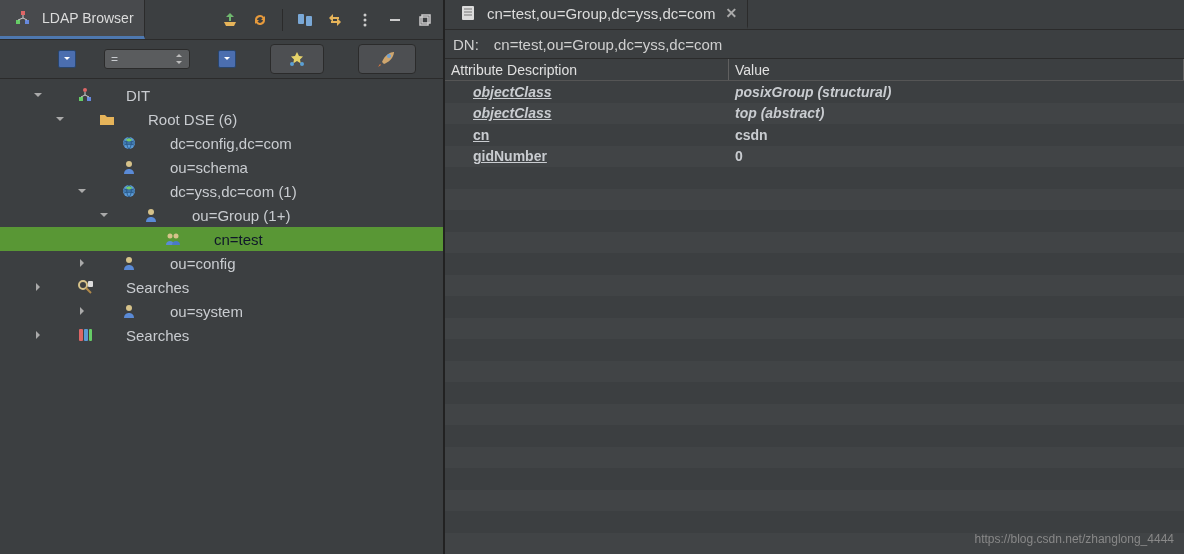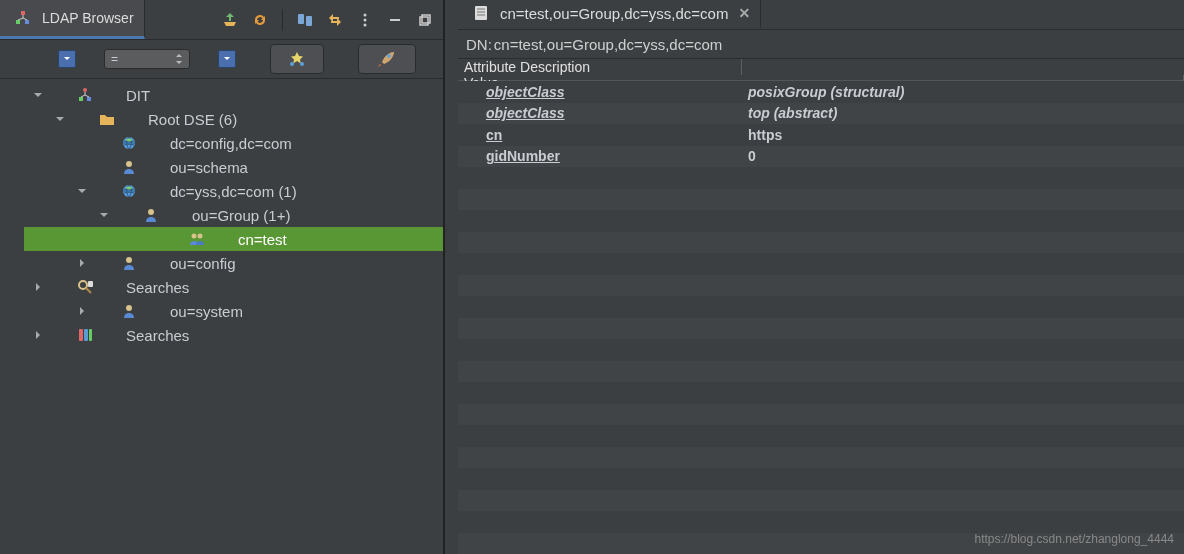--- a/index.html
+++ b/index.html
@@ -15,37 +15,37 @@
   .tb-divider { width: 1px; height: 22px; background: #2b2b2b; margin: 0 4px; }
   .tb-btn { width: 24px; height: 24px; display: flex; align-items: center; justify-content: center; border-radius: 2px; }
 
   .lp-toolbar { display: flex; align-items: center; gap: 8px; height: 38px; padding: 0 8px; }
   .combo-sm { background: #4b6eaf; color: #fff; width: 18px; height: 18px; border-radius: 2px; border: 1px solid #28456d; display:flex; align-items:center; justify-content:center; }
   .combo-eq { background: #5a5c5e; height: 20px; width: 86px; border: 1px solid #2b2b2b; border-radius: 3px; display:flex; align-items:center; justify-content:space-between; padding:0 6px; font-size:12px; }
   .rect-btn { height: 30px; border-radius: 4px; background: #4d4f52; border: 1px solid #2b2b2b; display:flex; align-items:center; justify-content:center; }
 
   .tree { flex: 1; overflow: auto; font-size: 15px; padding-top: 4px; border-top: 1px solid #2b2b2b; }
   .tree-row { display: flex; align-items: center; height: 24px; padding: 0 4px; gap: 28px; }
-  .tree-row.selected { background: #599735; color: #ffffff; margin-left: 24px; }
+  .tree-row.selected { background: #599735; color: #0f172a; }
   .indent { display: inline-block; }
   .arrow { width: 12px; display: inline-flex; justify-content: center; font-size: 11px; color: #aaa; }
   .ticon { width: 18px; height: 18px; display: inline-flex; align-items: center; justify-content: center; margin: 0 4px; }
   .tree-label { white-space: nowrap; }
 
   
-  .right-panel { flex: 1; display: flex; flex-direction: column; border-left: 2px solid #222; padding-left: 13px; }
+  .right-panel { flex: 1; display: flex; flex-direction: column; border-left: 2px solid #222; }
   .rp-tabbar { display: flex; align-items: center; height: 40px; border-bottom: 1px solid #2b2b2b; }
   .rp-tab { display: flex; align-items: center; gap: 6px; height: 100%; padding: 0 10px; border-right: 1px solid #2b2b2b; border-bottom: 3px solid #3c3f41; }
   .rp-tab-title { font-size: 15px; font-weight: 500; color: #dcdcdc; }
   .close-x { color: #aaa; font-size: 14px; margin-left: 4px; font-weight: bold; }
 
   .dn-bar { height: 38px; display: flex; align-items: center; padding: 0 8px; font-size: 15px; color: #cfcfcf; border-bottom: 1px solid #2b2b2b; }
 
   .grid { flex: 1; display: flex; flex-direction: column; }
-  .grid-header { height: 22px; display: flex; background: #3c3f41; border-bottom: 1px solid #555; flex-direction: column; }
+  .grid-header { height: 22px; display: flex; background: #3c3f41; border-bottom: 1px solid #555; }
   .gh-cell { padding: 0 6px; font-size: 14px; color: #e0e0e0; display:flex; align-items:center; border-right: 1px solid #606060; }
   .gh-1 { width: 284px; }
   .gh-2 { flex: 1; }
   .grid-body { flex: 1; overflow: hidden; position: relative; }
   .g-row { height: 21.5px; display:flex; }
   .g-row:nth-child(odd) { background: #3c3f41; }
   .g-row:nth-child(even) { background: #414446; }
   .gc { padding: 0 6px; font-size: 14px; display:flex; align-items:center; }
   .gc-1 { width: 284px; padding-left: 28px; font-weight: bold; font-style: normal; text-decoration: underline; }
   .gc-2 { flex: 1; }
@@ -339,41 +339,41 @@
               <line x1="3" y1="7" x2="11" y2="7" stroke="#777"></line>
               <line x1="3" y1="10" x2="11" y2="10" stroke="#777"></line>
             </svg>
         </span>
         <span class="rp-tab-title">cn=test,ou=Group,dc=yss,dc=com</span>
         <span class="close-x">✕</span>
       </div>
     </div>
 
     <div class="dn-bar">
-      <span style="margin-right:2px;">DN:</span>
+      <span style="margin-right:15px;">DN:</span>
       <span>cn=test,ou=Group,dc=yss,dc=com</span>
     </div>
 
     <div class="grid">
       <div class="grid-header">
         <div class="gh-cell gh-1">Attribute Description</div>
         <div class="gh-cell gh-2">Value</div>
       </div>
       <div class="grid-body" id="grid-body">
         <div class="g-row">
             <div class="gc gc-1 italic">objectClass</div>
             <div class="gc gc-2 italic">posixGroup (structural)</div>
           </div>
           <div class="g-row">
             <div class="gc gc-1 italic">objectClass</div>
             <div class="gc gc-2 italic">top (abstract)</div>
           </div>
           <div class="g-row">
             <div class="gc gc-1" style="font-weight: bold;">cn</div>
-            <div class="gc gc-2" style="font-weight: bold;">https</div>
+            <div class="gc gc-2" style="font-weight: bold;">csdn</div>
           </div>
           <div class="g-row">
             <div class="gc gc-1" style="font-weight: bold;">gidNumber</div>
             <div class="gc gc-2" style="font-weight: bold;">0</div>
           </div>
           <div class="g-row"></div>
           <div class="g-row"></div>
           <div class="g-row"></div>
           <div class="g-row"></div>
           <div class="g-row"></div>

